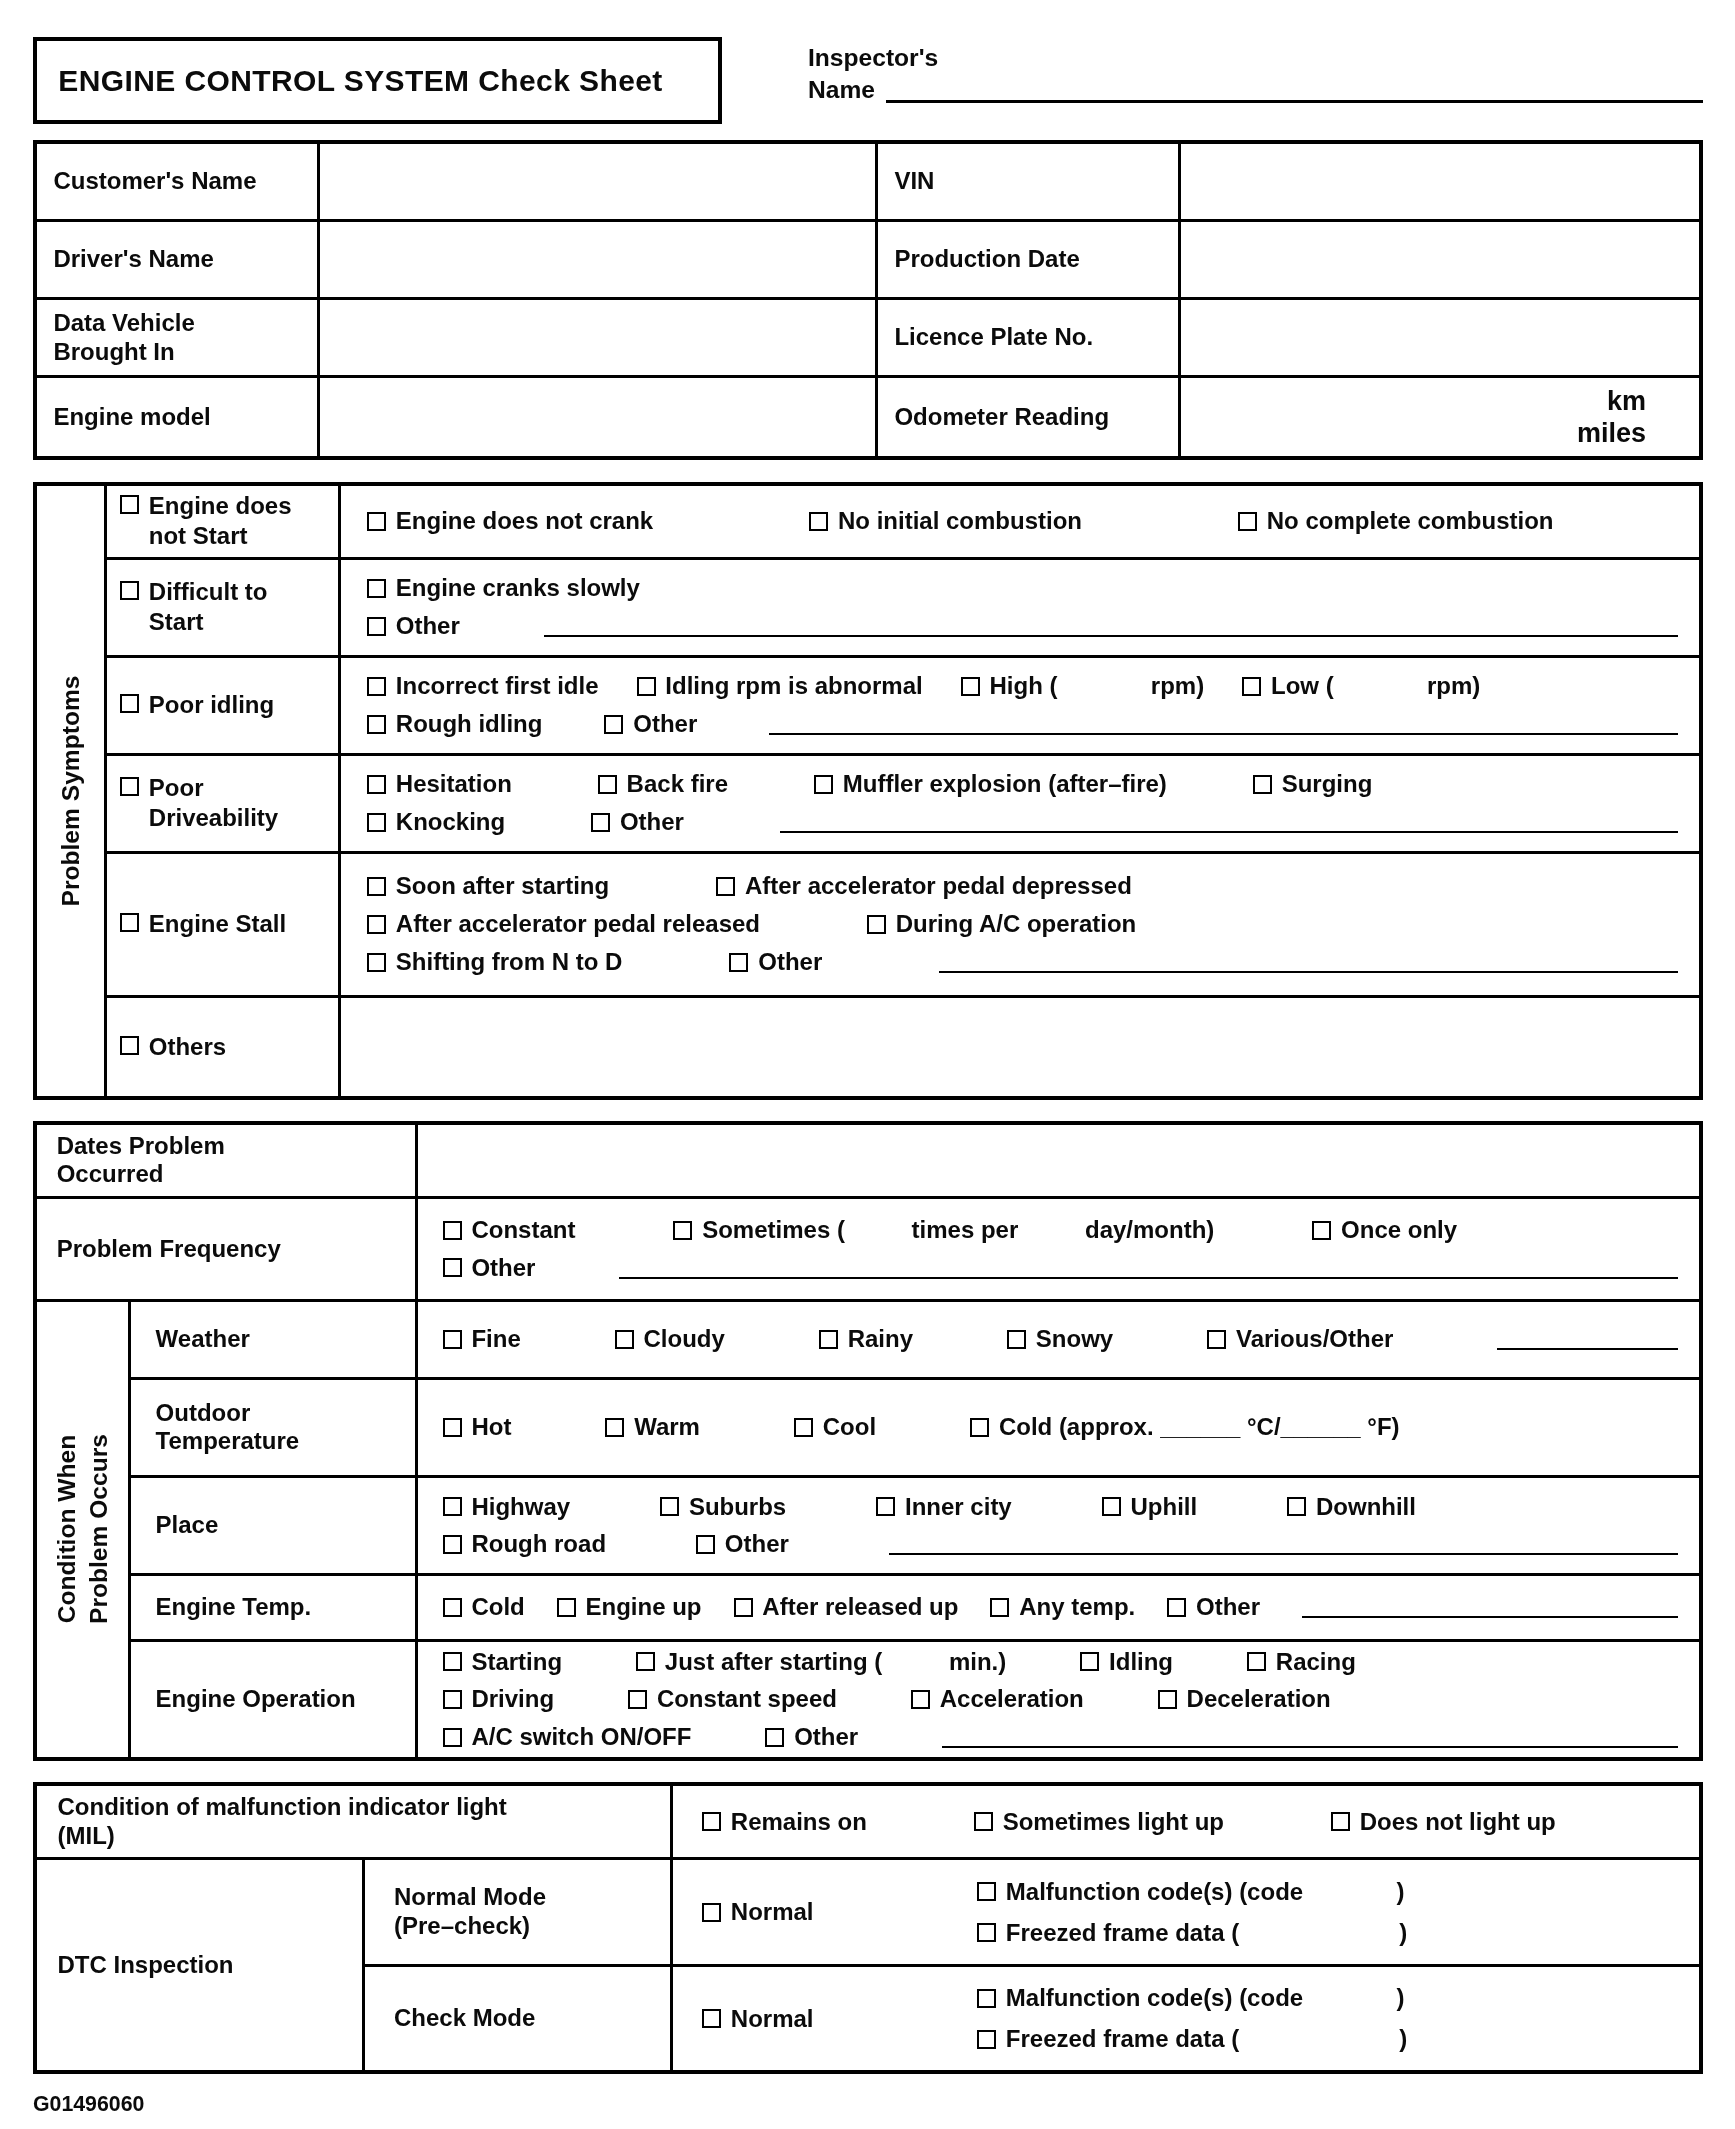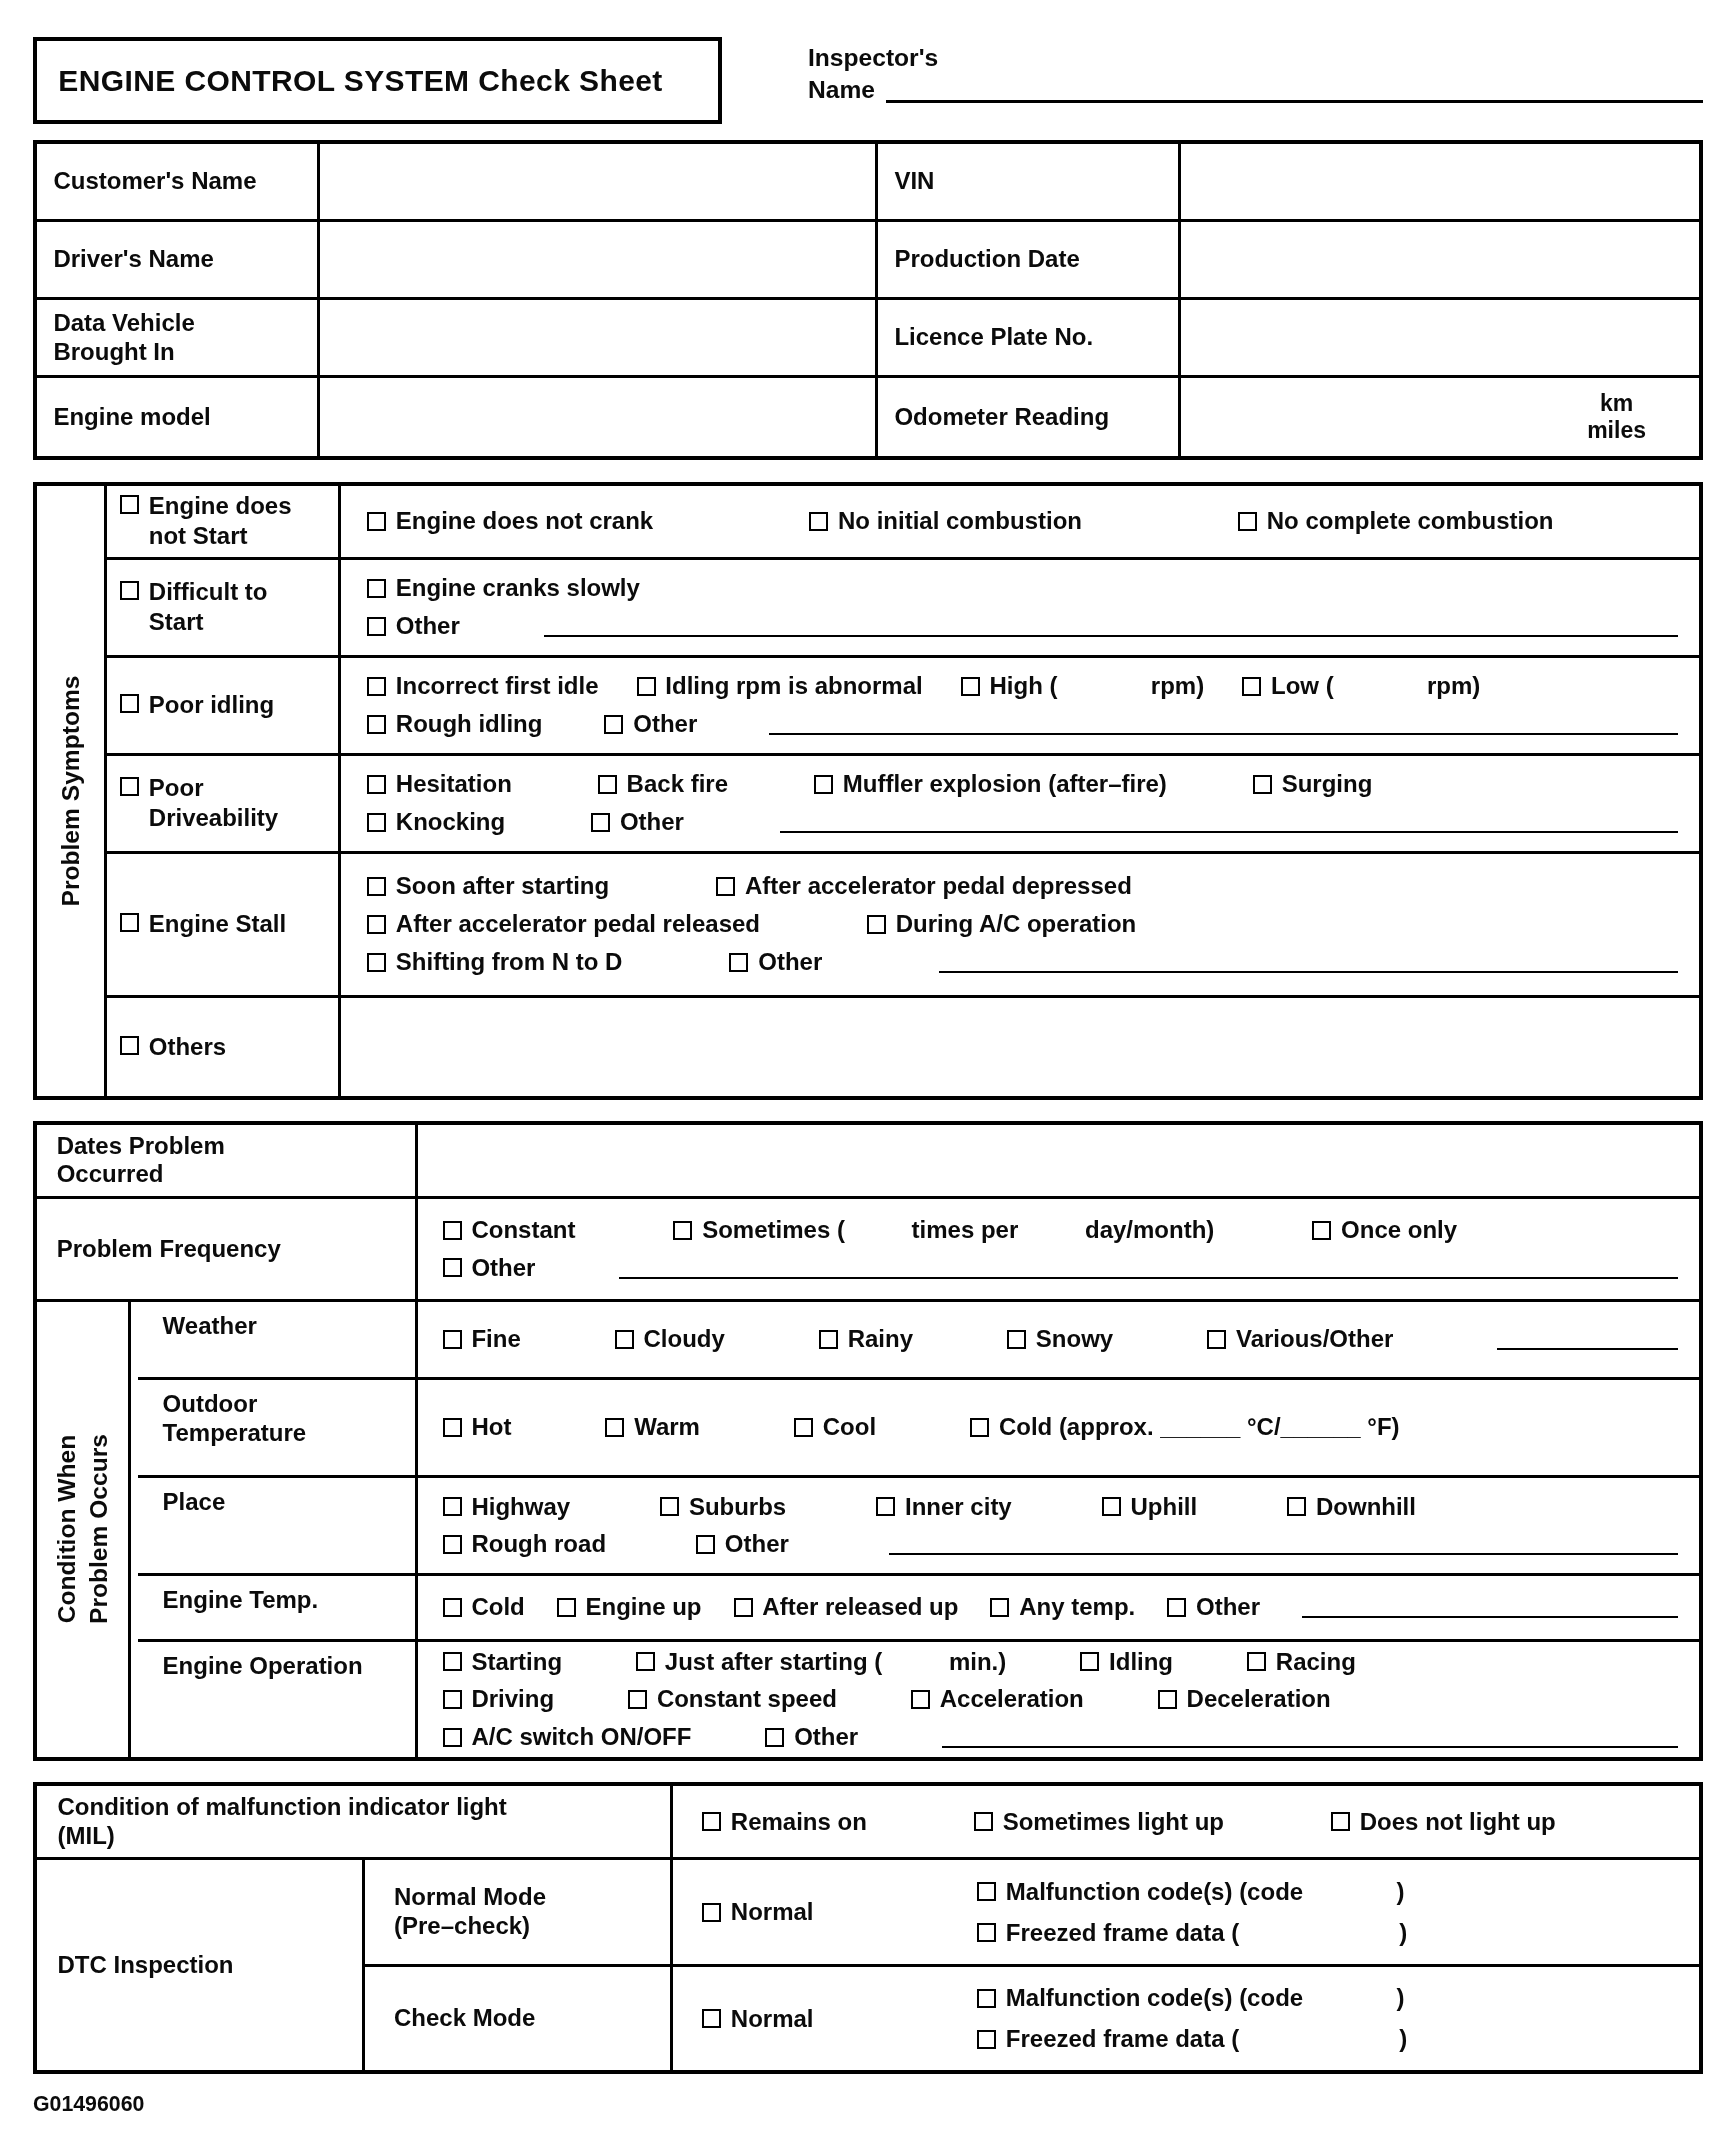--- a/index.html
+++ b/index.html
@@ -33,21 +33,21 @@
 
   .mt1 { margin-top: 16.4px; }
   .mt2 { margin-top: 21.3px; }
 
   
   .info { grid-template-columns: 283px 558px 303px 1fr; grid-template-rows: repeat(4, 78px); }
   .ilabel { display: flex; align-items: center; padding-left: 16.4px; }
   .plabel { white-space: pre-line; line-height: 1.2; }
   .val { }
   .unitcell { display: flex; align-items: center; justify-content: flex-end; padding-right: 53px; }
-  .unit { white-space: pre-line; font-size: 23px; line-height: 1.2; text-align: center; }
+  .unit { white-space: pre-line; font-size: 27px; line-height: 1.2; text-align: right; }
 
   
   .line { display: flex; align-items: center; gap: 74px; min-height: 33px; }
   .item { display: flex; align-items: center; flex: none; }
   .cb { flex: none; width: 19px; height: 19px; border: 2.5px solid #000; margin-right: 9.8px; background: #fff; }
   .lbl { white-space: pre; font-size: 24px; }
   .fill { flex: 1 1 auto; min-width: 41px; border-bottom: 2.5px solid #000; align-self: flex-end; margin: 0 1.6px 5.7px 9.8px; height: 1.6px; }
 
   .content { display: flex; flex-direction: column; justify-content: center; gap: 4.9px; }
 
@@ -64,21 +64,21 @@
   .sym { grid-template-columns: 70px 234px 1fr; grid-template-rows: 74px 98px 98px 98px 144px 98px; }
   .cat { display: flex; align-items: center; padding-left: 13px; }
   .cat .item { align-items: flex-start; }
   .cat .cb { margin-top: 4.1px; }
   .catlbl { white-space: pre-line; font-size: 24px; line-height: 1.25; }
   .sym-content { padding-left: 26px; padding-right: 19.7px; }
 
   
   .cond { grid-template-columns: 94px 287px 1fr; grid-template-rows: 74px 103px 78px 98px 98px 66px 115px; }
   .cond-label { display: flex; align-items: center; padding-left: 19.7px; }
-  .sublabel { display: flex; align-items: flex-start; padding-left: 24.6px; margin-left: 7px; }
+  .sublabel { display: flex; align-items: center; padding-left: 24.6px; }
   .cond-content { padding-left: 24.6px; padding-right: 19.7px; }
 
   
   .mil { grid-template-columns: 328px 308px 1fr; grid-template-rows: 74px 107px 103px; }
   .mil-label { display: flex; align-items: center; padding-left: 20.5px; }
   .mil-content { padding-left: 29px; padding-right: 19.7px; }
   .dtc-label { display: flex; align-items: center; padding-left: 20.5px; text-align: center; }
   .mode-label { display: flex; align-items: center; padding-left: 29px; }
   .dtc-content { display: flex; flex-direction: row; align-items: center; padding-left: 29px; padding-right: 19.7px; }
   .normal-col { width: 275px; flex: none; display: flex; }

